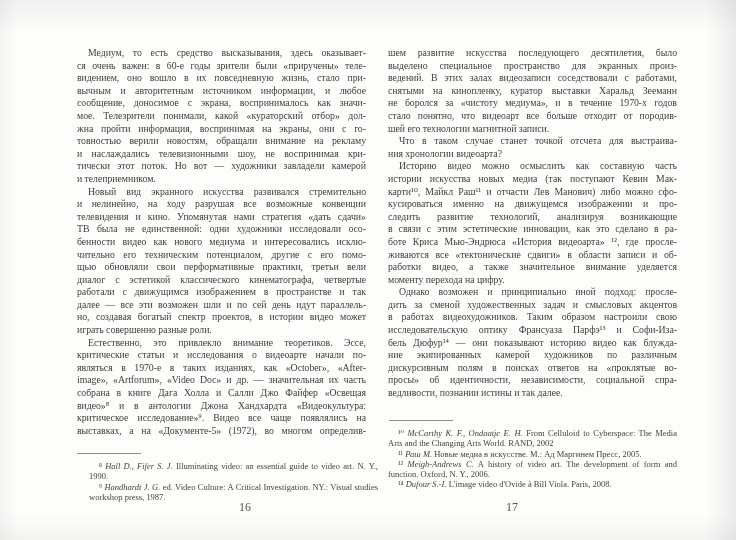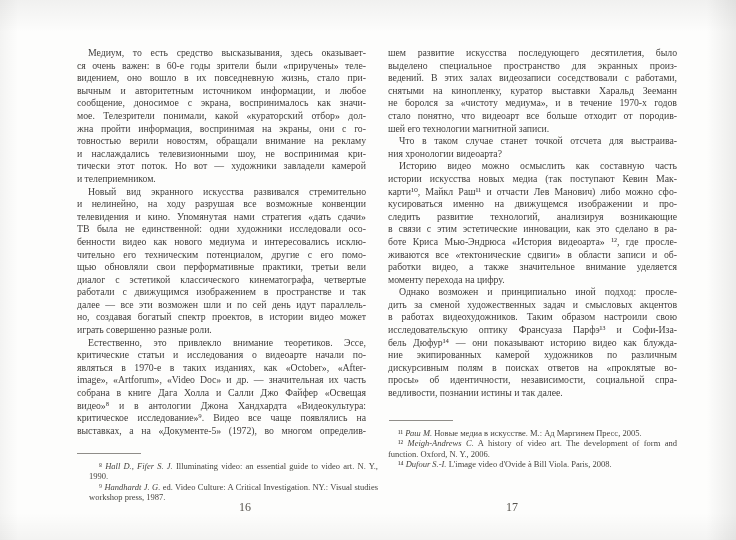--- a/index.html
+++ b/index.html
@@ -608,20 +608,21 @@
         <span>истины</span>
         <span>и</span>
         <span>так</span>
         <span>далее.</span>
       </div>
     </div>
 
   <div class="fnrule" id="right-rule"></div>
 
   <div class="footnotes" id="right-footnotes">
+      <div class="footnote"><span class="fn-marker">¹⁰</span> <span class="fn-author">McCarthy K. F., Ondaatje E. H.</span> <span>From Celluloid to Cyberspace: The Media Arts and the Changing Arts World. RAND, 2002</span></div>
       <div class="footnote"><span class="fn-marker">¹¹</span> <span class="fn-author">Раш М.</span> <span>Новые медиа в искусстве. М.: Ад Маргинем Пресс, 2005.</span></div>
       <div class="footnote"><span class="fn-marker">¹²</span> <span class="fn-author">Meigh-Andrews C.</span> <span>A history of video art. The development of form and function. Oxford, N. Y., 2006.</span></div>
       <div class="footnote"><span class="fn-marker">¹⁴</span> <span class="fn-author">Dufour S.-I.</span> <span>L'image video d'Ovide à Bill Viola. Paris, 2008.</span></div>
     </div>
 
   <div class="pagenum" id="right-pagenum">17</div>
 
 </div>
 
 </body></html>

